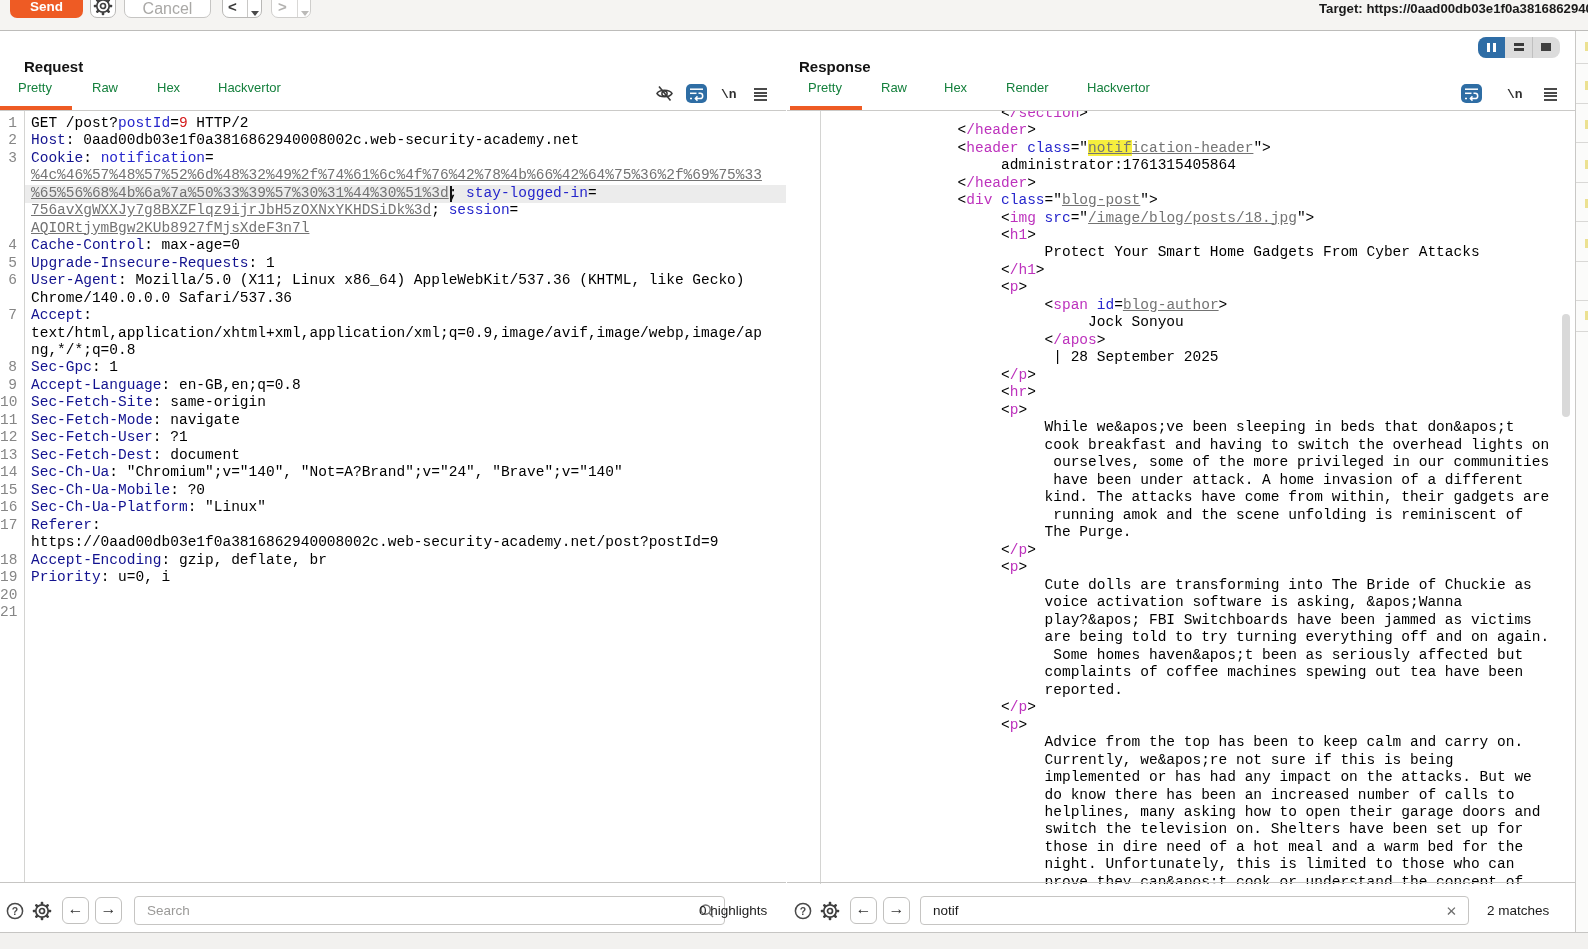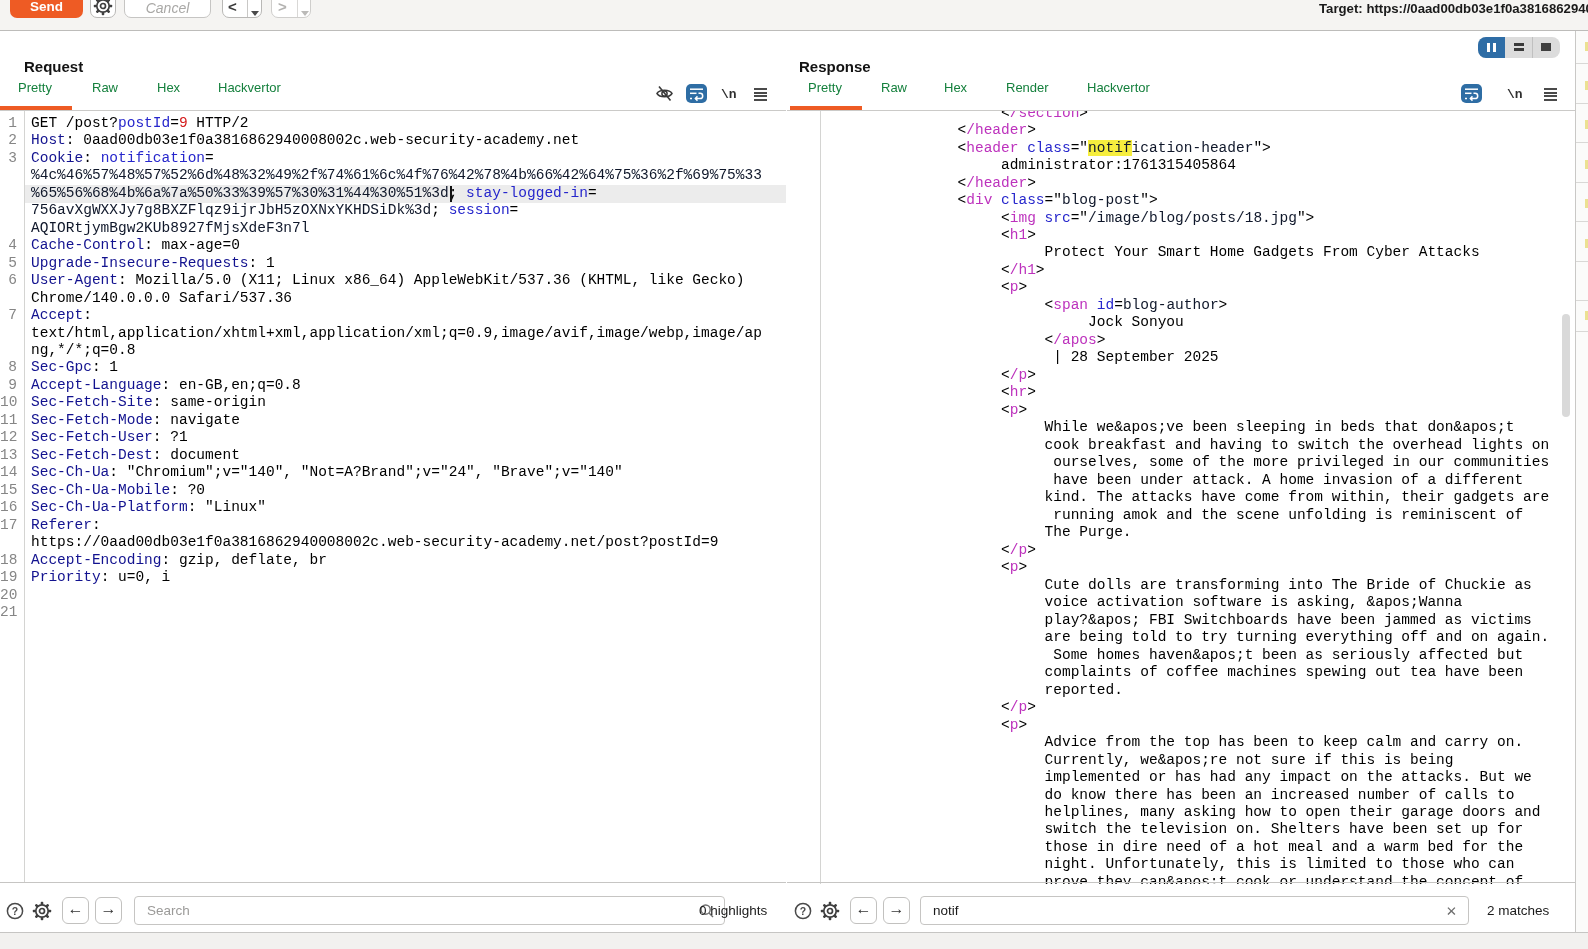--- a/index.html
+++ b/index.html
@@ -6,38 +6,38 @@
   body{width:1588px;height:949px;overflow:hidden;position:relative;background:#fff;
        font-family:"Liberation Sans",sans-serif;}
   .abs{position:absolute;}
   
   #toolbar{left:0;top:0;width:1588px;height:30px;background:#f5f4f2;border-bottom:1px solid #bdbcba;}
   .tbtn{position:absolute;top:-10px;height:28px;border-radius:7px;box-sizing:border-box;}
   #sendbtn{left:10px;width:73px;background:#ee5b24;}
   #sendbtn span{position:absolute;left:0;right:0;top:8.5px;text-align:center;color:#fff;font-weight:bold;font-size:13.5px;}
   #gearbtn{left:90px;width:26px;background:#fff;border:1px solid #b9b8b6;}
   #cancelbtn{left:124px;width:87px;background:#fff;border:1px solid #c6c5c3;}
-  #cancelbtn span{position:absolute;left:0;right:0;top:8.5px;text-align:center;color:#a9a8a6;font-size:14px;font-style:italic;}
+  #cancelbtn span{position:absolute;left:0;right:0;top:8.5px;text-align:center;color:#a9a8a6;font-size:16px;}
   .splitbtn{background:#fff;border:1px solid #b9b8b6;}
   .splitbtn .sep{position:absolute;top:0;bottom:0;width:1px;background:#c9c8c6;}
   .tri{position:absolute;width:0;height:0;border-left:4px solid transparent;border-right:4px solid transparent;}
   #target-label{left:1319px;top:1px;font-size:13.2px;font-weight:bold;color:#1a1a1a;white-space:nowrap;}
   
   .ptitle{font-size:15px;font-weight:bold;color:#131313;}
   .tab{position:absolute;top:80px;font-size:13px;color:#15803d;}
   .tabline{top:110px;height:1px;background:#cbcac8;}
   .tabsel{top:106px;height:4px;background:#ee5b24;}
   
   .edit{overflow:hidden;background:#fff;}
   pre{margin:0;font-family:"Liberation Mono",monospace;font-size:14.5px;line-height:17.49px;}
   .gut{color:#868686;text-align:right;}
   .gline{width:1px;background:#d4d4d2;}
   .hn{color:#12128f;}  
   .pn{color:#2626cc;}  
-  .rv{color:#0f172a;}  
+  .rv{color:#737373;text-decoration:underline;}  
   .num{color:#d41b1b;} 
   .tg{color:#bd32bd;}  
   .hl{background:#f6ee3e;}
   
   .sbar{height:1px;background:#c6c5c3;}
   .icbtn{position:absolute;width:27px;height:27px;box-sizing:border-box;border:1px solid #c2c1bf;border-radius:6px;background:#fff;}
   .icbtn span{position:absolute;left:0;right:0;top:2px;text-align:center;font-size:16px;color:#333;}
   .sinput{position:absolute;height:29px;box-sizing:border-box;border:1px solid #c6c5c3;border-radius:4px;background:#fff;}
   .sinput .ph{position:absolute;left:12px;top:6px;font-size:13.5px;color:#9b9a98;}
   .sinput .tx{position:absolute;left:12px;top:6px;font-size:13.5px;color:#1a1a1a;}

